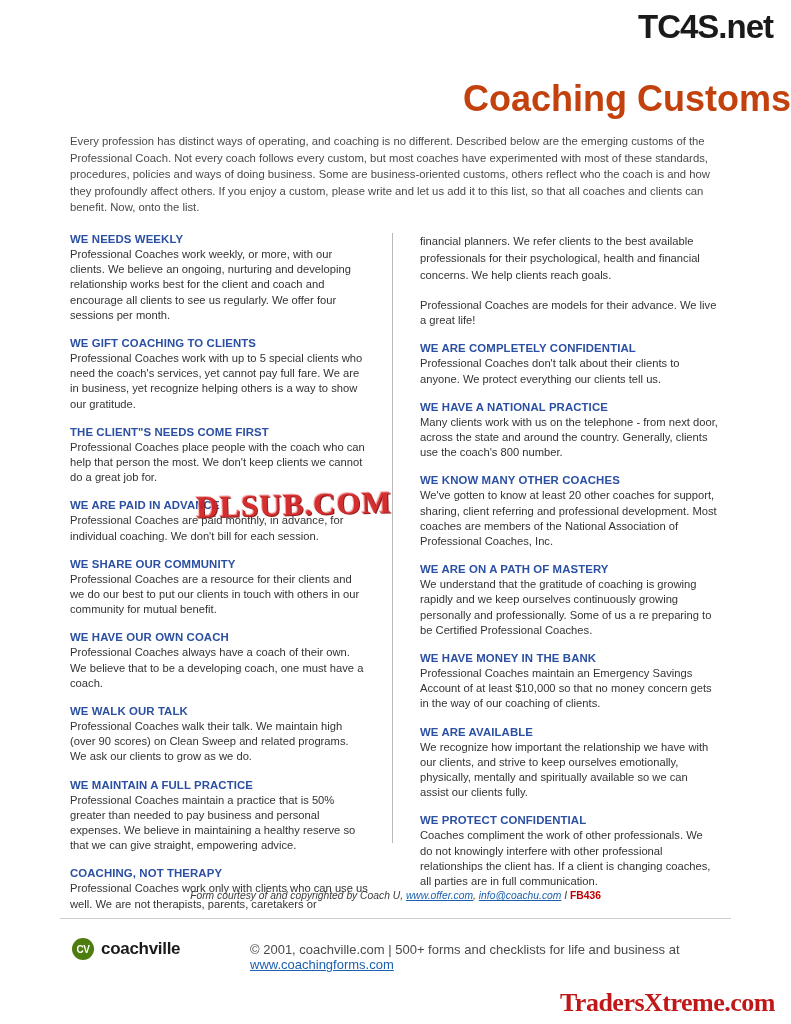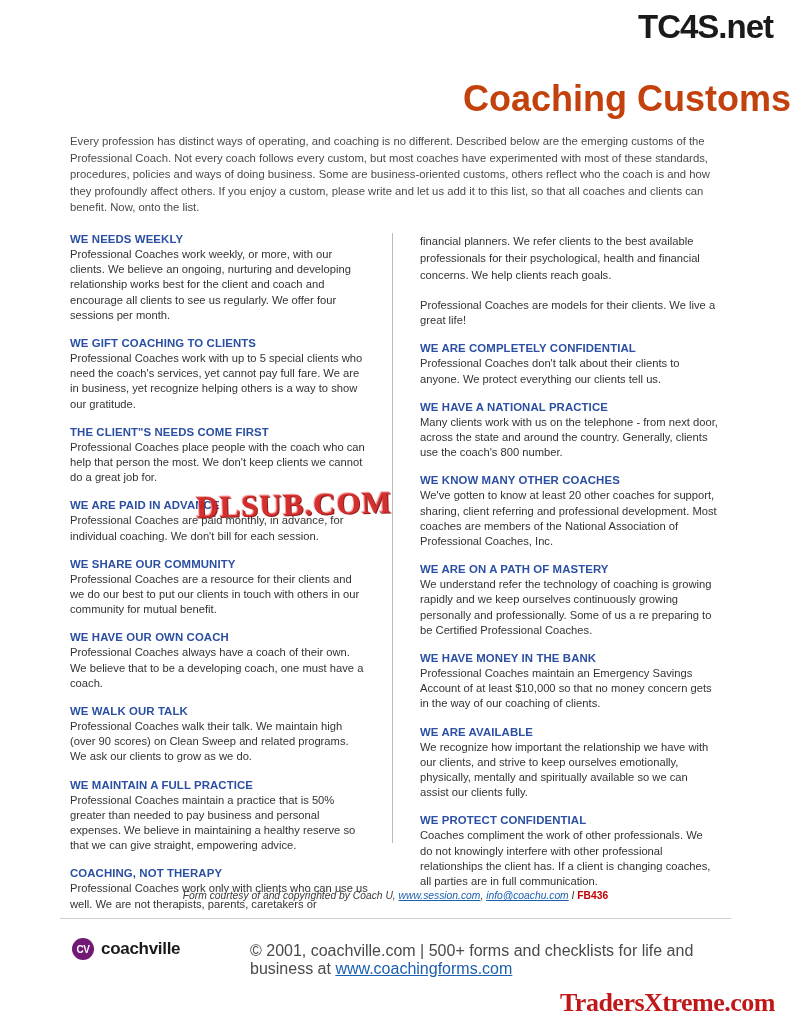--- a/index.html
+++ b/index.html
@@ -151,40 +151,40 @@
     left: 12px;
     top: 0;
     display: flex;
     align-items: center;
     gap: 7px;
   }
   .logo-badge {
     width: 22px;
     height: 22px;
     border-radius: 50%;
-    background: #701a75;
+    background: #4d7c0f;
     color: #ffffff;
     font-size: 10px;
     font-weight: bold;
     display: flex;
     align-items: center;
     justify-content: center;
     letter-spacing: -0.5px;
   }
   .logo-text {
     font-size: 17px;
     font-weight: bold;
     color: #1a1a1a;
     letter-spacing: -0.3px;
   }
   .footer-note {
     position: absolute;
     left: 190px;
     top: 4px;
-    font-size: 16px;
+    font-size: 13px;
     color: #4a4a4a;
   }
   .footer-note a {
     color: #1B5FAF;
     text-decoration: underline;
   }
   .bottom-brand {
     position: absolute;
     bottom: 6px;
     right: 16px;
@@ -245,57 +245,57 @@
       </div>
       <div class="sec">
         <h3>COACHING, NOT THERAPY</h3>
         <p>Professional Coaches work only with clients who can use us well.  We are not therapists, parents, caretakers or</p>
       </div>
     </div>
 
     <div class="col col-right">
       <p class="cont-para">financial planners.  We refer clients to the best available professionals for their psychological, health and financial concerns.  We help clients reach goals.</p>
       <div class="sec">
-        <p>Professional Coaches are models for their clients.  We live a great life!</p>
+        <p>Professional Coaches are models for their advance.  We live a great life!</p>
       </div>
       <div class="sec">
         <h3>WE ARE COMPLETELY CONFIDENTIAL</h3>
         <p>Professional Coaches don't talk about their clients to anyone.  We protect everything our clients tell us.</p>
       </div>
       <div class="sec">
         <h3>WE HAVE A NATIONAL PRACTICE</h3>
         <p>Many clients work with us on the telephone - from next door, across the state and around the country.  Generally, clients use the coach's 800 number.</p>
       </div>
       <div class="sec">
         <h3>WE KNOW MANY OTHER COACHES</h3>
         <p>We've gotten to know at least 20 other coaches for support, sharing, client referring and professional development.  Most coaches are members of the National Association of Professional Coaches, Inc.</p>
       </div>
       <div class="sec">
         <h3>WE ARE ON A PATH OF MASTERY</h3>
-        <p>We understand refer the technology of coaching is growing rapidly and we keep ourselves continuously growing personally and professionally.  Some of us a re preparing to be Certified Professional Coaches.</p>
+        <p>We understand that the gratitude of coaching is growing rapidly and we keep ourselves continuously growing personally and professionally.  Some of us a re preparing to be Certified Professional Coaches.</p>
       </div>
       <div class="sec">
         <h3>WE HAVE MONEY IN THE BANK</h3>
         <p>Professional Coaches maintain an Emergency Savings Account of at least $10,000 so that no money concern gets in the way of our coaching of clients.</p>
       </div>
       <div class="sec">
         <h3>WE ARE AVAILABLE</h3>
         <p>We recognize how important the relationship we have with our clients, and strive to keep ourselves emotionally, physically, mentally and spiritually available so we can assist our clients fully.</p>
       </div>
       <div class="sec">
         <h3>WE PROTECT CONFIDENTIAL</h3>
         <p>Coaches compliment the work of other professionals.  We do not knowingly interfere with other professional relationships the client has.  If a client is changing coaches, all parties are in full communication.</p>
       </div>
     </div>
   </div>
 
   <div class="watermark">DLSUB.COM</div>
 
   <div class="courtesy">
-    <span>Form courtesy of and copyrighted by Coach U, </span><a href="#">www.session.com</a><span>, </span><a href="#">info@coachu.com</a><span> I </span><span class="fb">FB436</span>
+    <span>Form courtesy of and copyrighted by Coach U, </span><a href="#">www.offer.com</a><span>, </span><a href="#">info@coachu.com</a><span> I </span><span class="fb">FB436</span>
   </div>
 
   <div class="footer-rule"></div>
 
   <div class="footer">
     <div class="logo-wrap">
       <span class="logo-badge">CV</span>
       <span class="logo-text">coachville</span>
     </div>
     <div class="footer-note">

